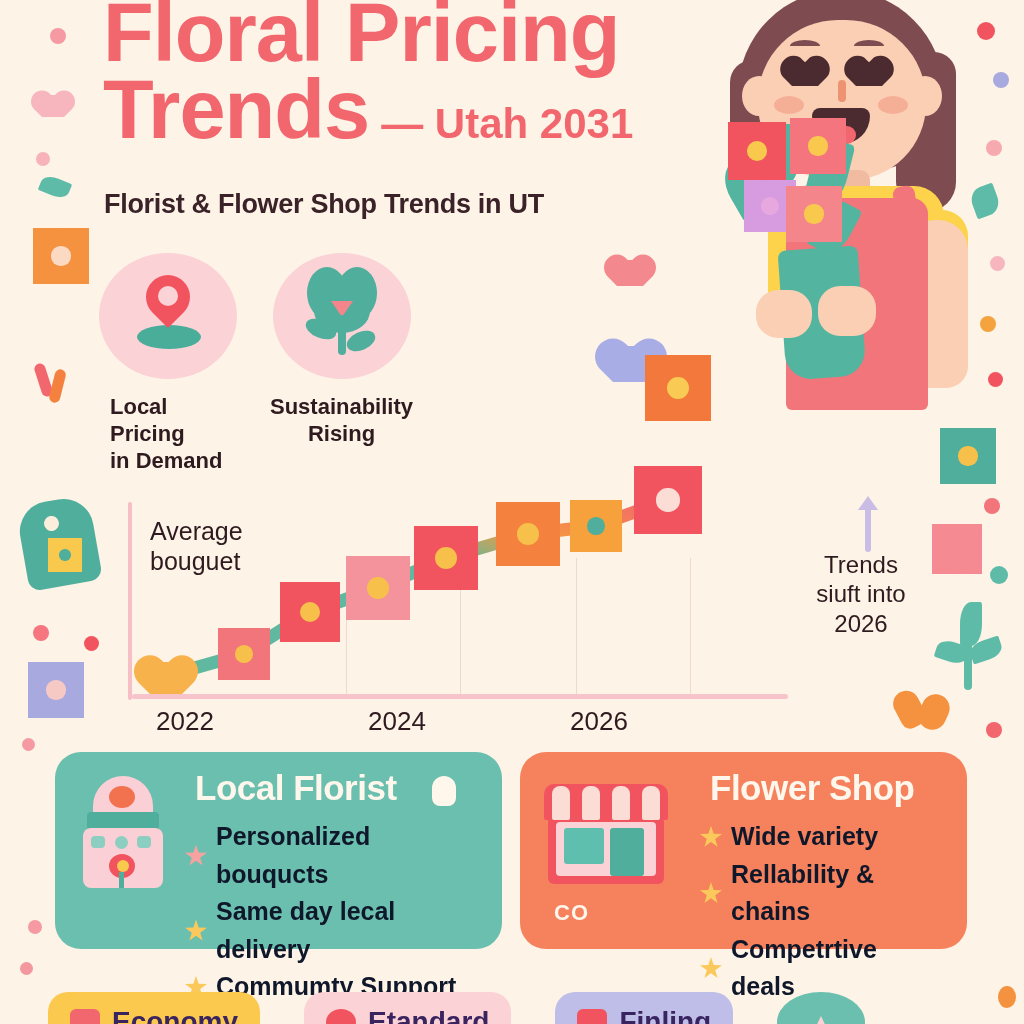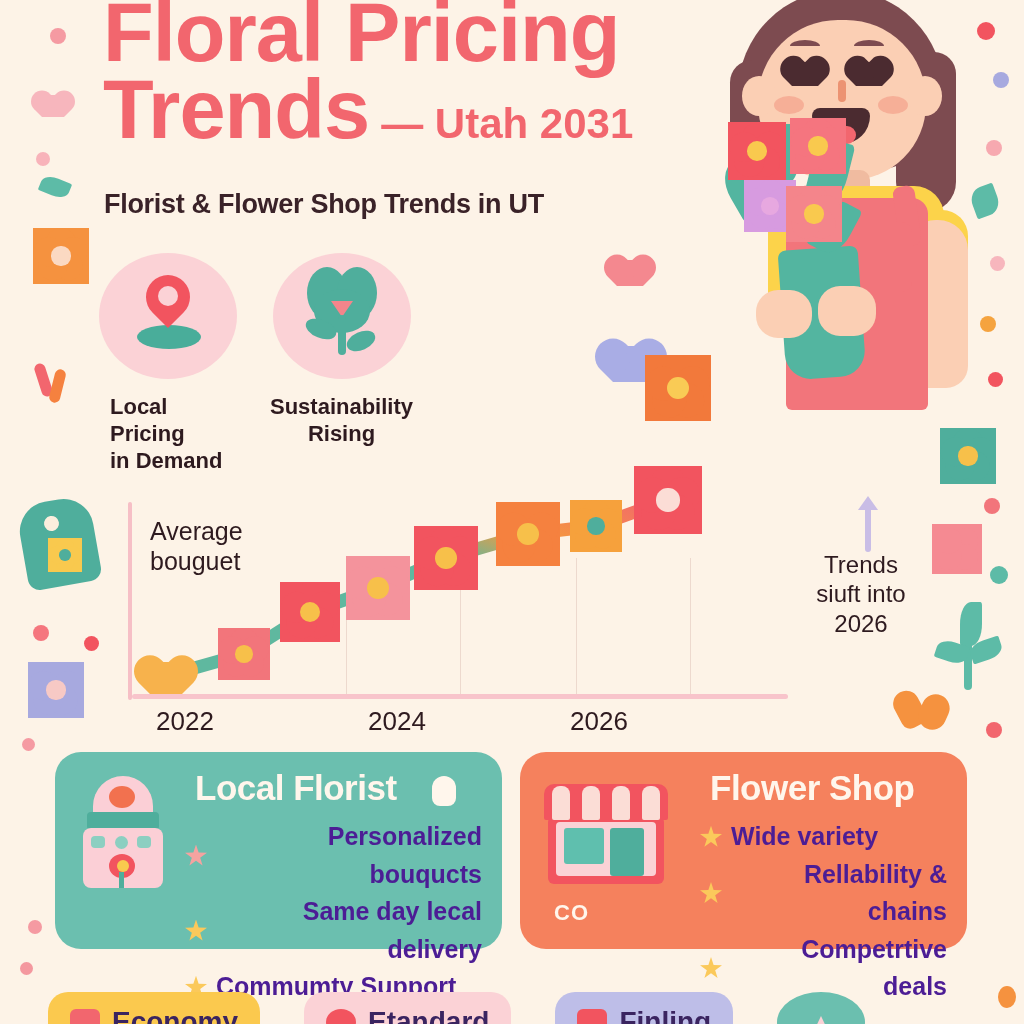--- a/index.html
+++ b/index.html
@@ -135,21 +135,21 @@
   .card-title {
     font-size: 35px; font-weight: 700; color: #FFF6EC; letter-spacing: -0.5px;
   }
   .card-teal .card-title { padding-left: 120px; }
   .card-orange .card-title { padding-left: 170px; }
   .bullets { margin-top: 10px; }
   .card-teal .bullets { padding-left: 110px; }
   .card-orange .bullets { padding-left: 160px; }
   .bullet {
     display: flex; align-items: center; gap: 9px;
-    font-size: 25px; font-weight: 700; color: #4c1d95; line-height: 1.5; text-align: right;
+    font-size: 25px; font-weight: 700; color: #0f172a; line-height: 1.5;
   }
   .star {
     width: 22px; height: 22px; flex: 0 0 22px; background: #FBC95B;
     clip-path: polygon(50% 0%,62% 36%,100% 38%,69% 60%,80% 96%,50% 74%,20% 96%,31% 60%,0 38%,38% 36%);
   }
   .star-pink { background: #F4A3A0; }
   .shop-icon { position: absolute; left: 20px; top: 24px; width: 96px; height: 110px; }
   .store-icon { position: absolute; left: 24px; top: 24px; width: 124px; height: 112px; }
   .thumb { position: absolute; right: 46px; top: 24px; width: 24px; height: 30px; background: #FFF6EC; border-radius: 12px 12px 8px 8px; }
   .co2 { position: absolute; left: 34px; top: 148px; font-size: 22px; font-weight: 700; color: #FFF6EC; letter-spacing: 1px; }

